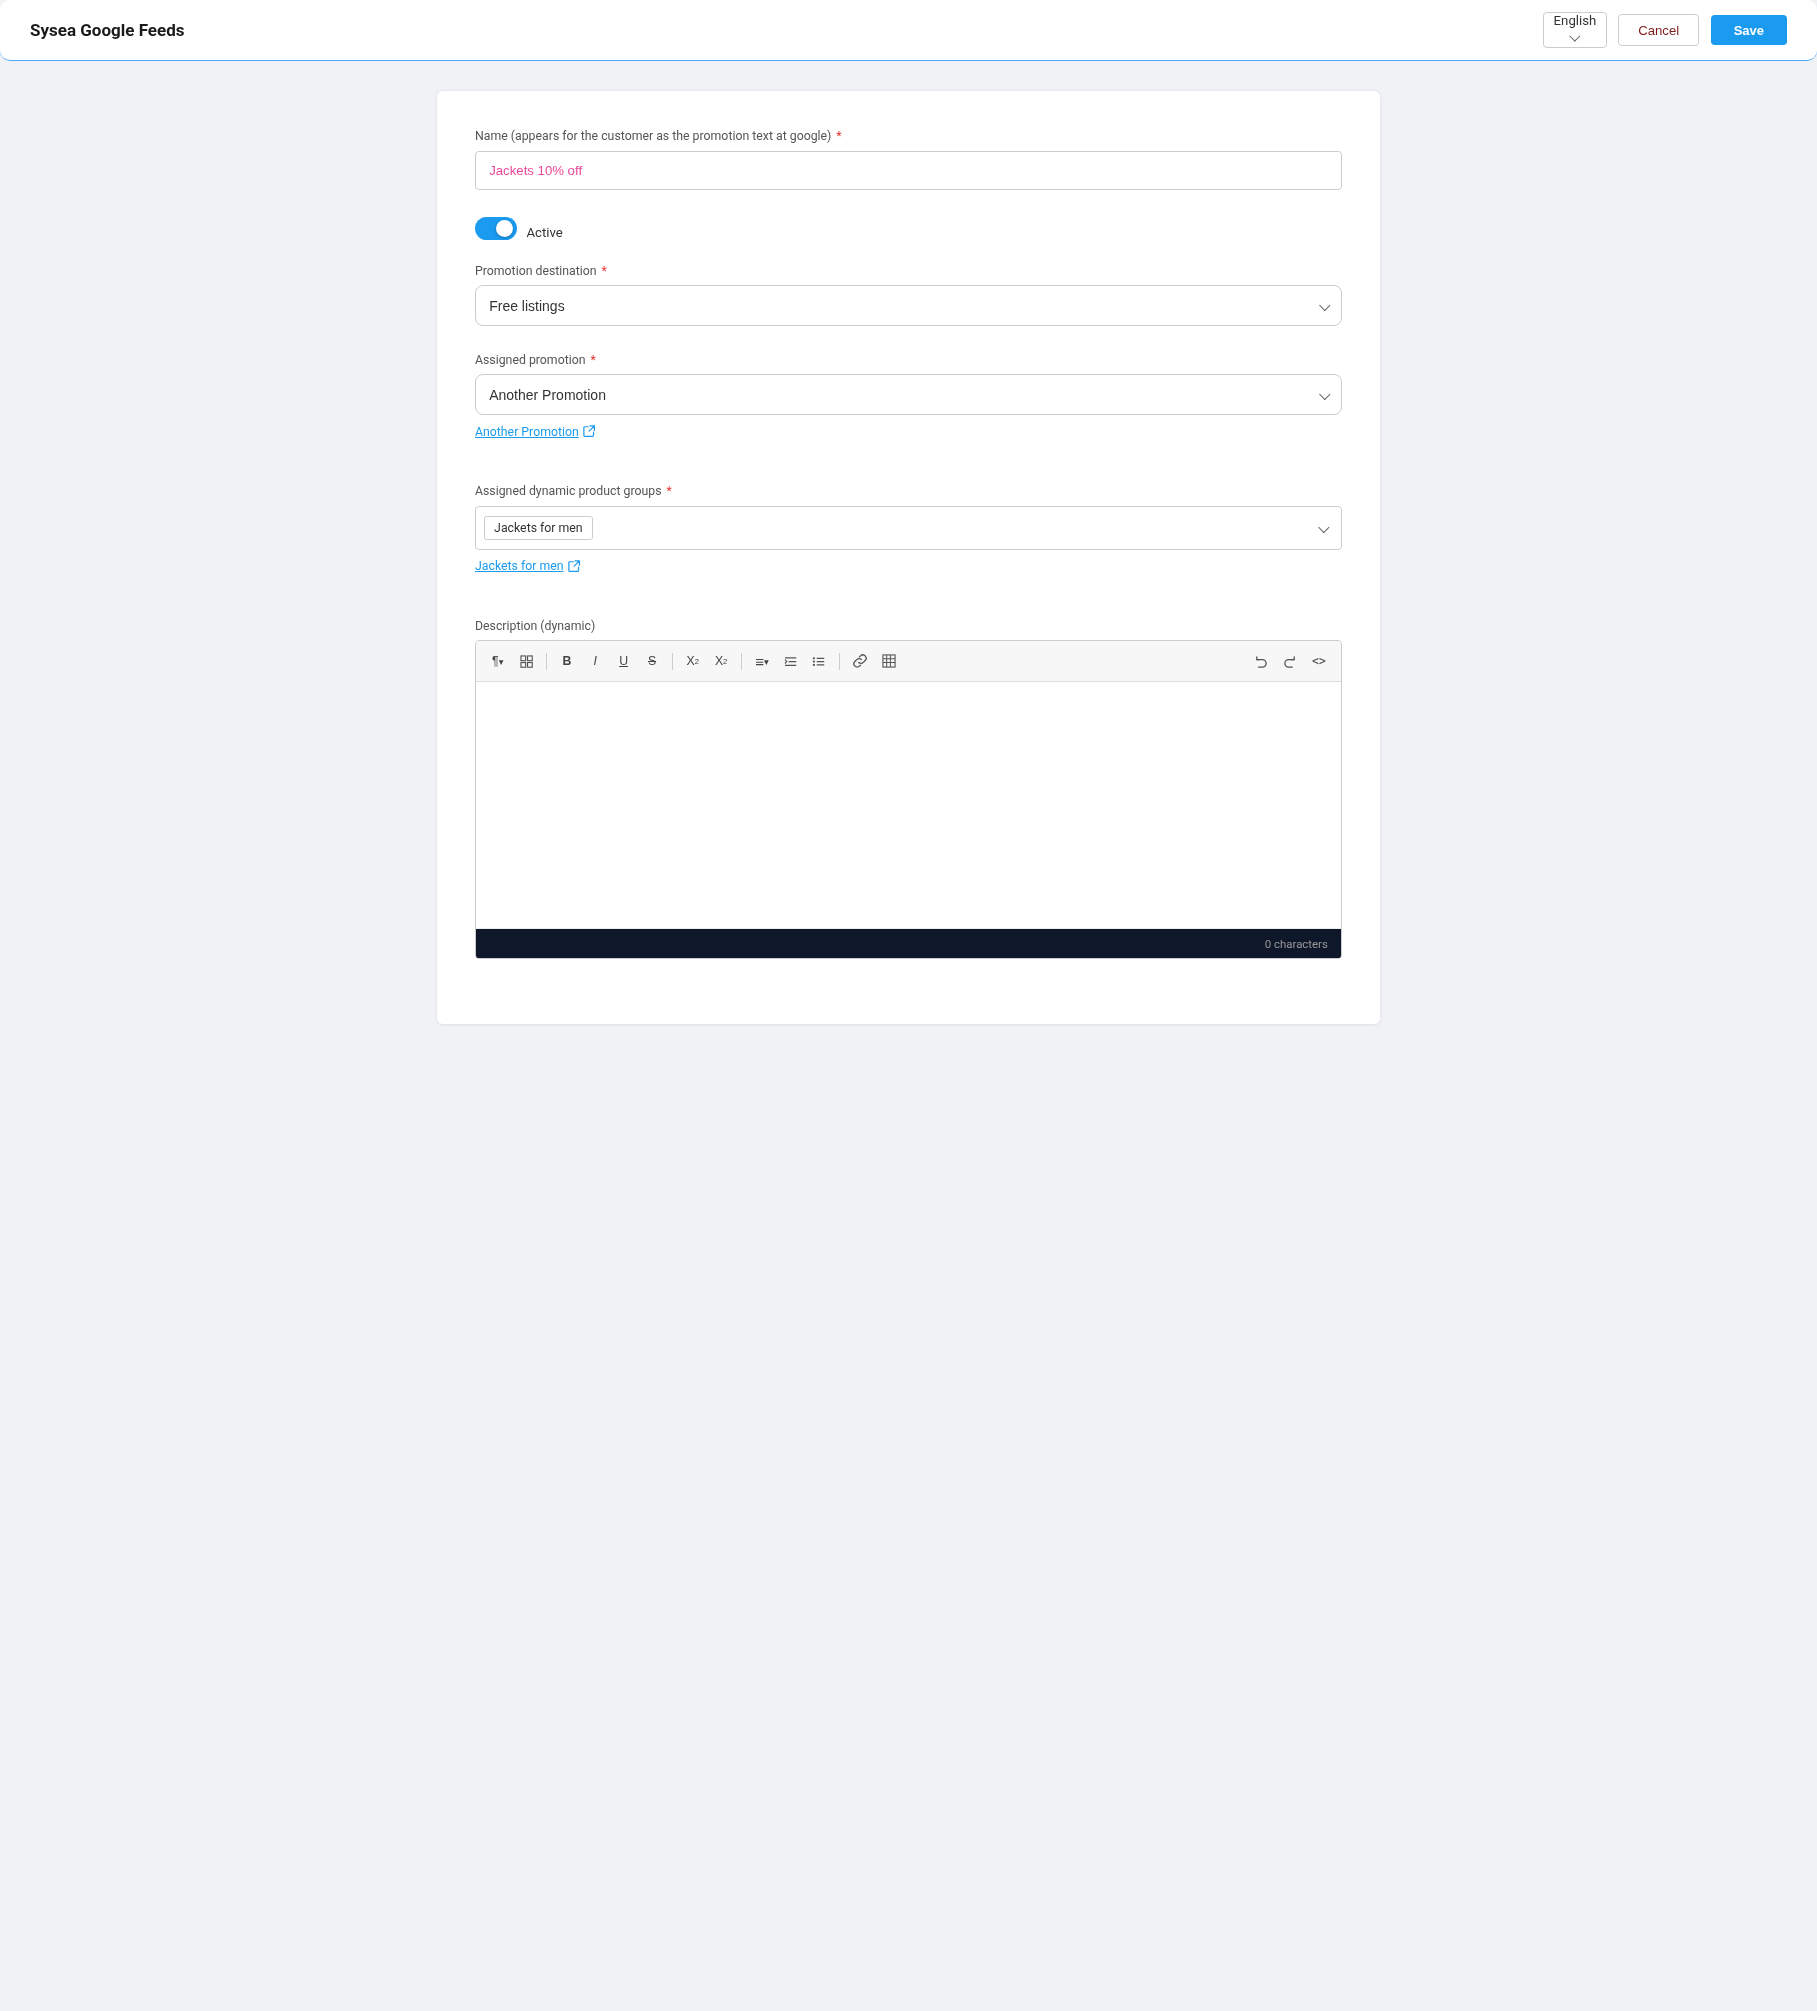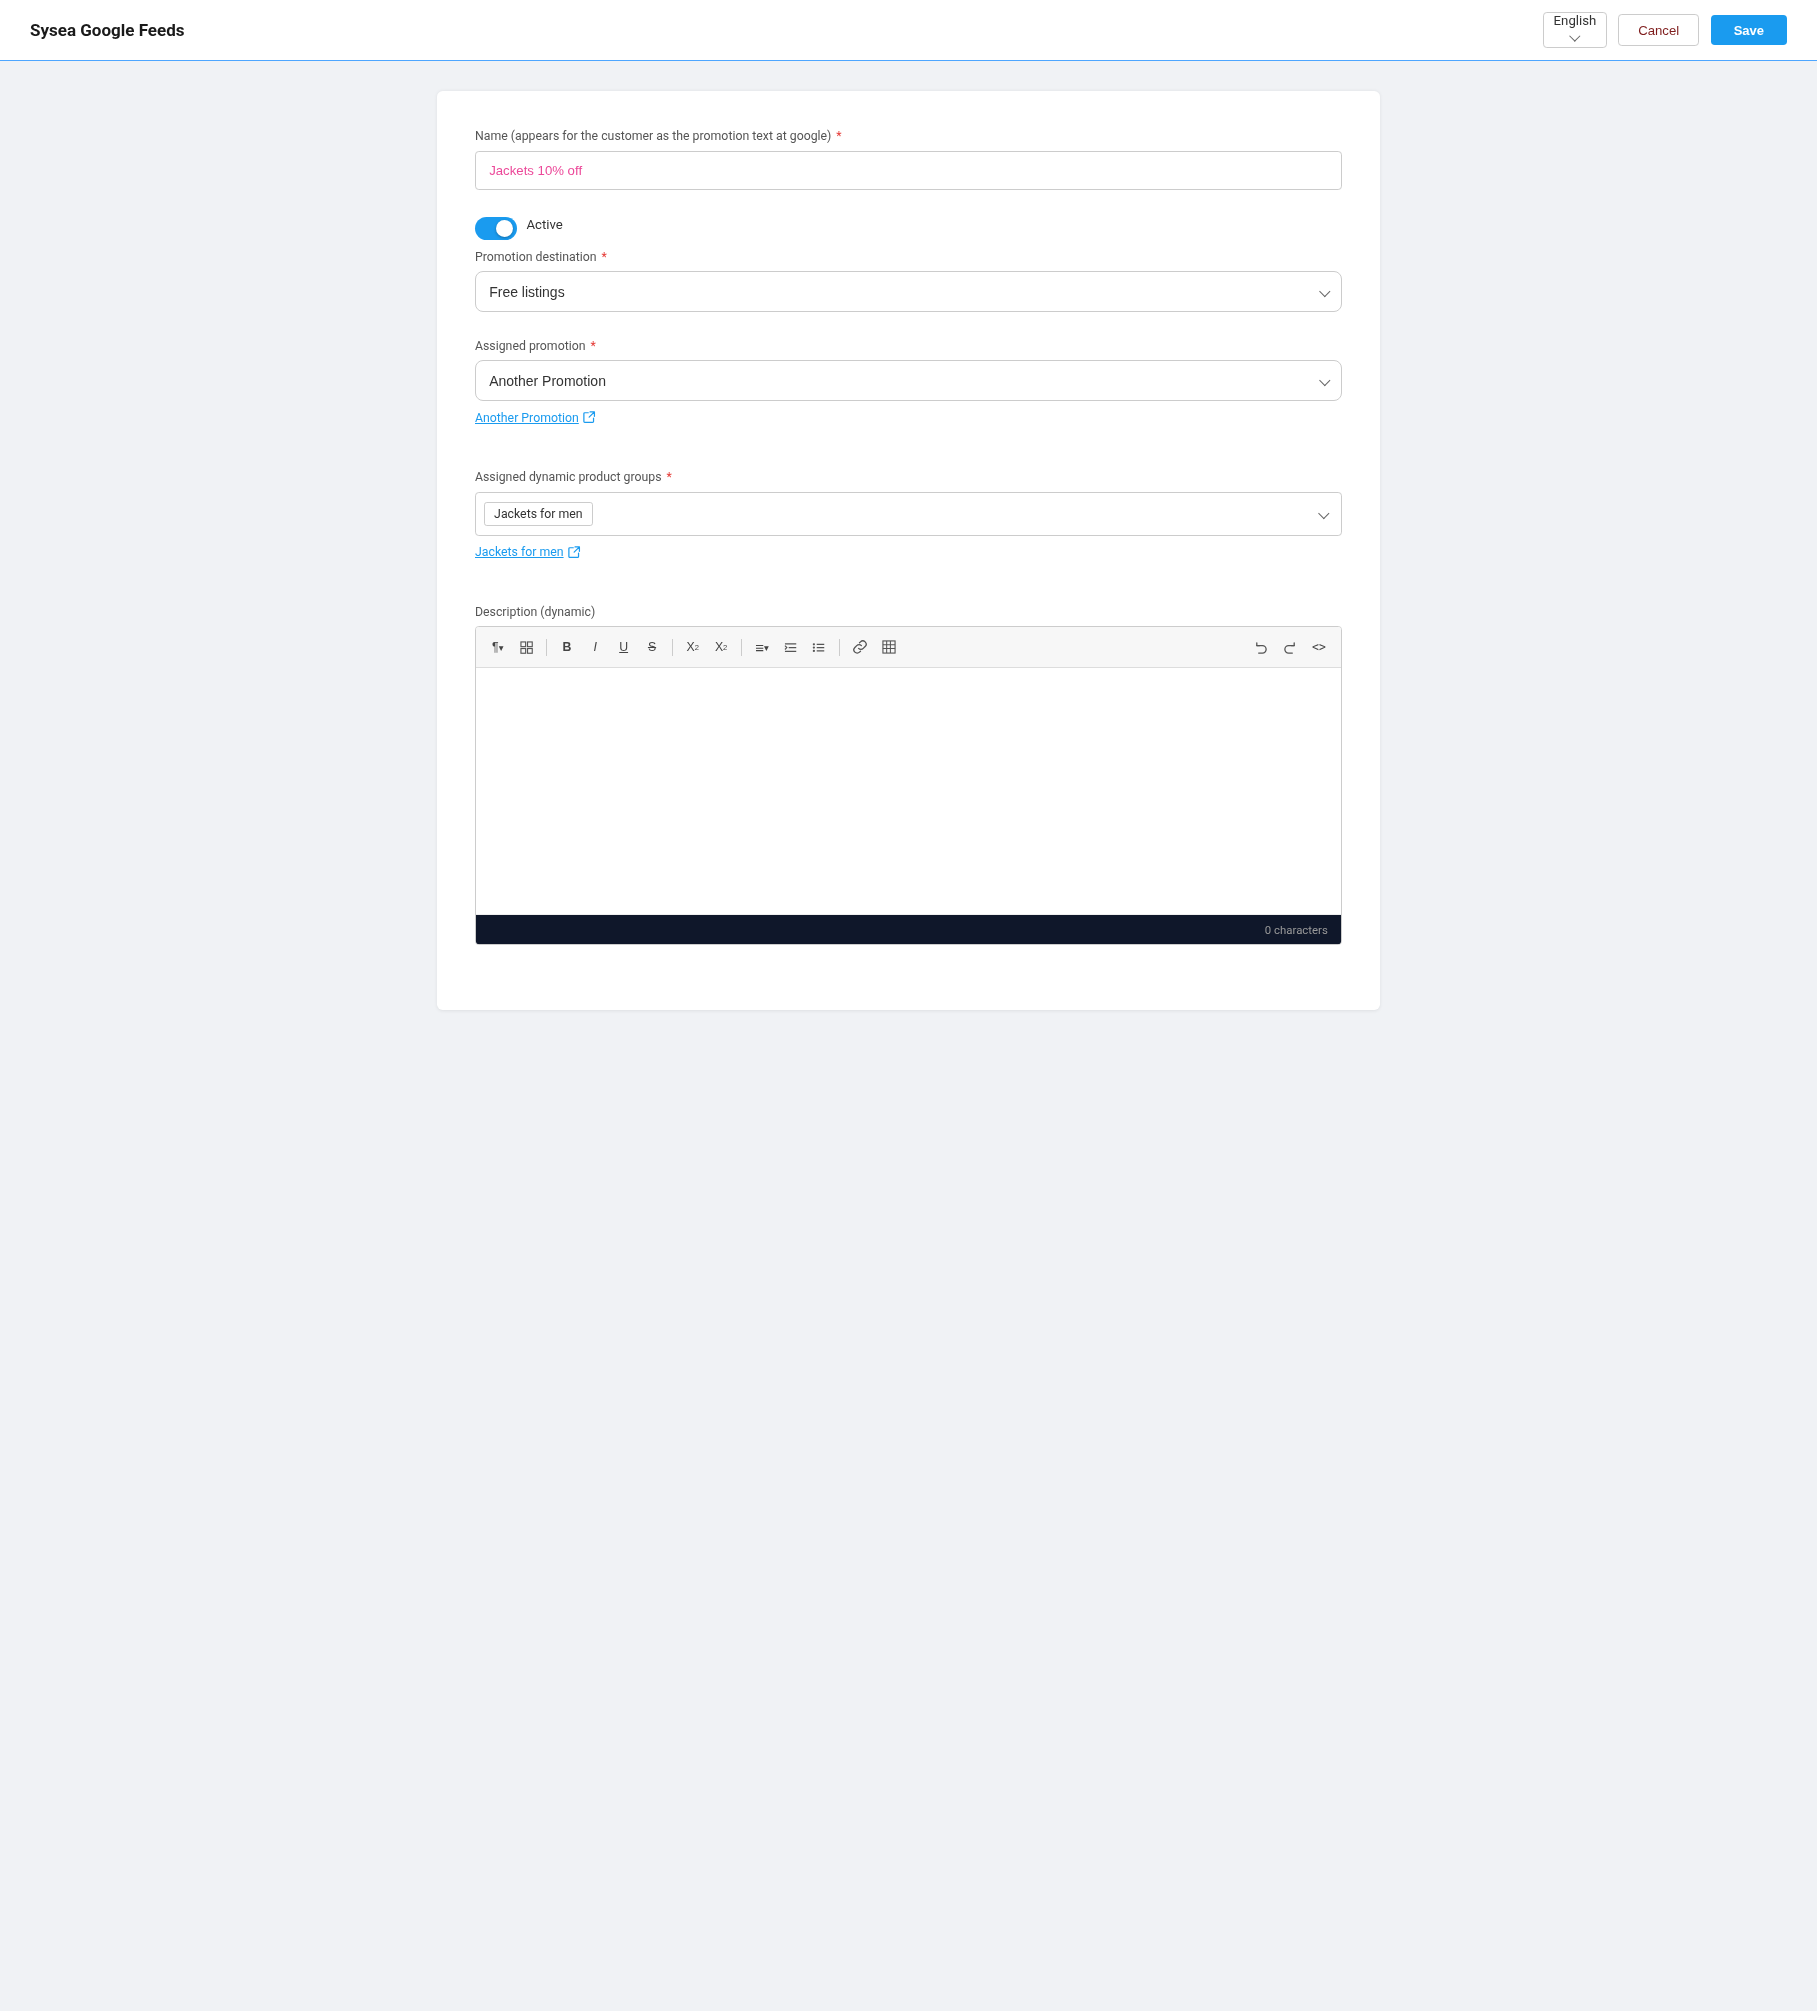--- a/index.html
+++ b/index.html
@@ -13,20 +13,21 @@
 
     
     .header {
       background: #fff;
       border-bottom: 1.9px solid #4da6ff;
       padding: 0 30px;
       height: 61px;
       display: flex;
       align-items: center;
       justify-content: space-between;
+      border-radius: 10px;
     }
     .header-title {
       font-size: 17px;
       font-weight: 700;
       color: #1a1a1a;
     }
     .header-actions {
       display: flex;
       align-items: center;
       gap: 11.4px;
@@ -86,23 +87,23 @@
       border-radius: 3.8px;
       padding: 11.4px 13.2px;
       font-size: 13.2px;
       color: #ec4899;
       outline: none;
     }
 
     
     .toggle-group {
       display: flex;
-      align-items: flex-start;
+      align-items: flex-end;
       gap: 9.5px;
-      margin-bottom: 10px;
+      margin-bottom: 24px;
     }
     .toggle {
       position: relative;
       width: 42px;
       height: 23px;
       cursor: pointer;
     }
     .toggle-track {
       position: absolute;
       inset: 0;

